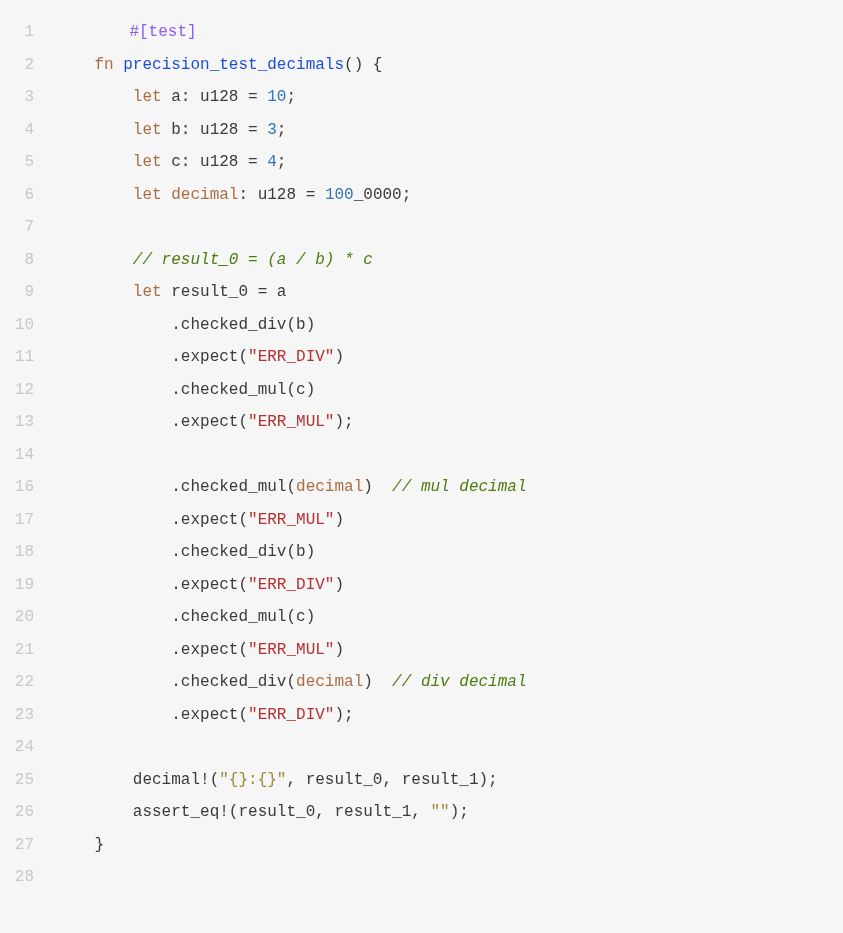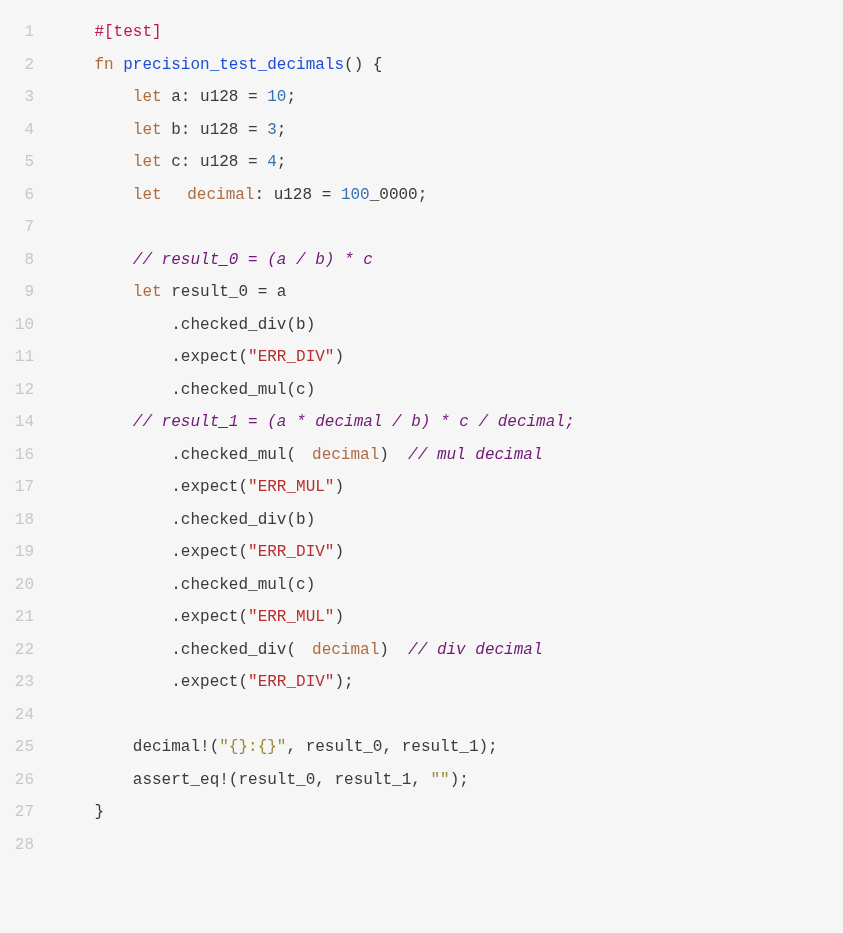--- a/index.html
+++ b/index.html
@@ -34,41 +34,42 @@
     color: #3b3b3b;
     flex: 1;
   }
   
   .tok-default   { color: #3b3b3b; }
   .tok-keyword   { color: #ad6d43; }   
   .tok-fn-name   { color: #1d4ed8; }   
   .tok-num       { color: #3573b5; }   
   .tok-str       { color: #9f8835; }   
   .tok-err-str   { color: #b73030; }   
-  .tok-comment   { color: #701a75; font-style: italic; }
-  .tok-attr      { color: #be185d; }
-  .tok-ident-deco{ color: #ad6d43; margin-left: 16px; }   
+  .tok-comment   { color: #4d7c0f; font-style: italic; }
+  .tok-attr      { color: #8b5cf6; margin-left: 35px; }
+  .tok-ident-deco{ color: #ad6d43; }   
 </style>
 </head>
 <body>
 
 <div class="editor" id="editor-root">
     <div class="line"><div class="gutter">1</div><div class="code"><span class="tok-default">    </span><span class="tok-attr">#[test]</span></div></div>
     <div class="line"><div class="gutter">2</div><div class="code"><span class="tok-default">    </span><span class="tok-keyword">fn</span><span class="tok-default"> </span><span class="tok-fn-name">precision_test_decimals</span><span class="tok-default">() {</span></div></div>
     <div class="line"><div class="gutter">3</div><div class="code"><span class="tok-default">        </span><span class="tok-keyword">let</span><span class="tok-default"> a: u128 = </span><span class="tok-num">10</span><span class="tok-default">;</span></div></div>
     <div class="line"><div class="gutter">4</div><div class="code"><span class="tok-default">        </span><span class="tok-keyword">let</span><span class="tok-default"> b: u128 = </span><span class="tok-num">3</span><span class="tok-default">;</span></div></div>
     <div class="line"><div class="gutter">5</div><div class="code"><span class="tok-default">        </span><span class="tok-keyword">let</span><span class="tok-default"> c: u128 = </span><span class="tok-num">4</span><span class="tok-default">;</span></div></div>
     <div class="line"><div class="gutter">6</div><div class="code"><span class="tok-default">        </span><span class="tok-keyword">let</span><span class="tok-default"> </span><span class="tok-ident-deco">decimal</span><span class="tok-default">: u128 = </span><span class="tok-num">100</span><span class="tok-default">_0000;</span></div></div>
     <div class="line"><div class="gutter">7</div><div class="code"><span class="tok-default"></span></div></div>
     <div class="line"><div class="gutter">8</div><div class="code"><span class="tok-default">        </span><span class="tok-comment">// result_0 = (a / b) * c</span></div></div>
     <div class="line"><div class="gutter">9</div><div class="code"><span class="tok-default">        </span><span class="tok-keyword">let</span><span class="tok-default"> result_0 = a</span></div></div>
     <div class="line"><div class="gutter">10</div><div class="code"><span class="tok-default">            .checked_div(b)</span></div></div>
     <div class="line"><div class="gutter">11</div><div class="code"><span class="tok-default">            .expect(</span><span class="tok-err-str">"ERR_DIV"</span><span class="tok-default">)</span></div></div>
     <div class="line"><div class="gutter">12</div><div class="code"><span class="tok-default">            .checked_mul(c)</span></div></div>
-    <div class="line"><div class="gutter">14</div><div class="code"><span class="tok-default">        </span><span class="tok-comment">// result_1 = (a * decimal / b) * c / decimal;</span></div></div>
+    <div class="line"><div class="gutter">13</div><div class="code"><span class="tok-default">            .expect(</span><span class="tok-err-str">"ERR_MUL"</span><span class="tok-default">);</span></div></div>
+    <div class="line"><div class="gutter">14</div><div class="code"><span class="tok-default">        </span></div></div>
     <div class="line"><div class="gutter">16</div><div class="code"><span class="tok-default">            .checked_mul(</span><span class="tok-ident-deco">decimal</span><span class="tok-default">)  </span><span class="tok-comment">// mul decimal</span></div></div>
     <div class="line"><div class="gutter">17</div><div class="code"><span class="tok-default">            .expect(</span><span class="tok-err-str">"ERR_MUL"</span><span class="tok-default">)</span></div></div>
     <div class="line"><div class="gutter">18</div><div class="code"><span class="tok-default">            .checked_div(b)</span></div></div>
     <div class="line"><div class="gutter">19</div><div class="code"><span class="tok-default">            .expect(</span><span class="tok-err-str">"ERR_DIV"</span><span class="tok-default">)</span></div></div>
     <div class="line"><div class="gutter">20</div><div class="code"><span class="tok-default">            .checked_mul(c)</span></div></div>
     <div class="line"><div class="gutter">21</div><div class="code"><span class="tok-default">            .expect(</span><span class="tok-err-str">"ERR_MUL"</span><span class="tok-default">)</span></div></div>
     <div class="line"><div class="gutter">22</div><div class="code"><span class="tok-default">            .checked_div(</span><span class="tok-ident-deco">decimal</span><span class="tok-default">)  </span><span class="tok-comment">// div decimal</span></div></div>
     <div class="line"><div class="gutter">23</div><div class="code"><span class="tok-default">            .expect(</span><span class="tok-err-str">"ERR_DIV"</span><span class="tok-default">);</span></div></div>
     <div class="line"><div class="gutter">24</div><div class="code"><span class="tok-default"></span></div></div>
     <div class="line"><div class="gutter">25</div><div class="code"><span class="tok-default">        decimal!(</span><span class="tok-str">"{}:{}"</span><span class="tok-default">, result_0, result_1);</span></div></div>

